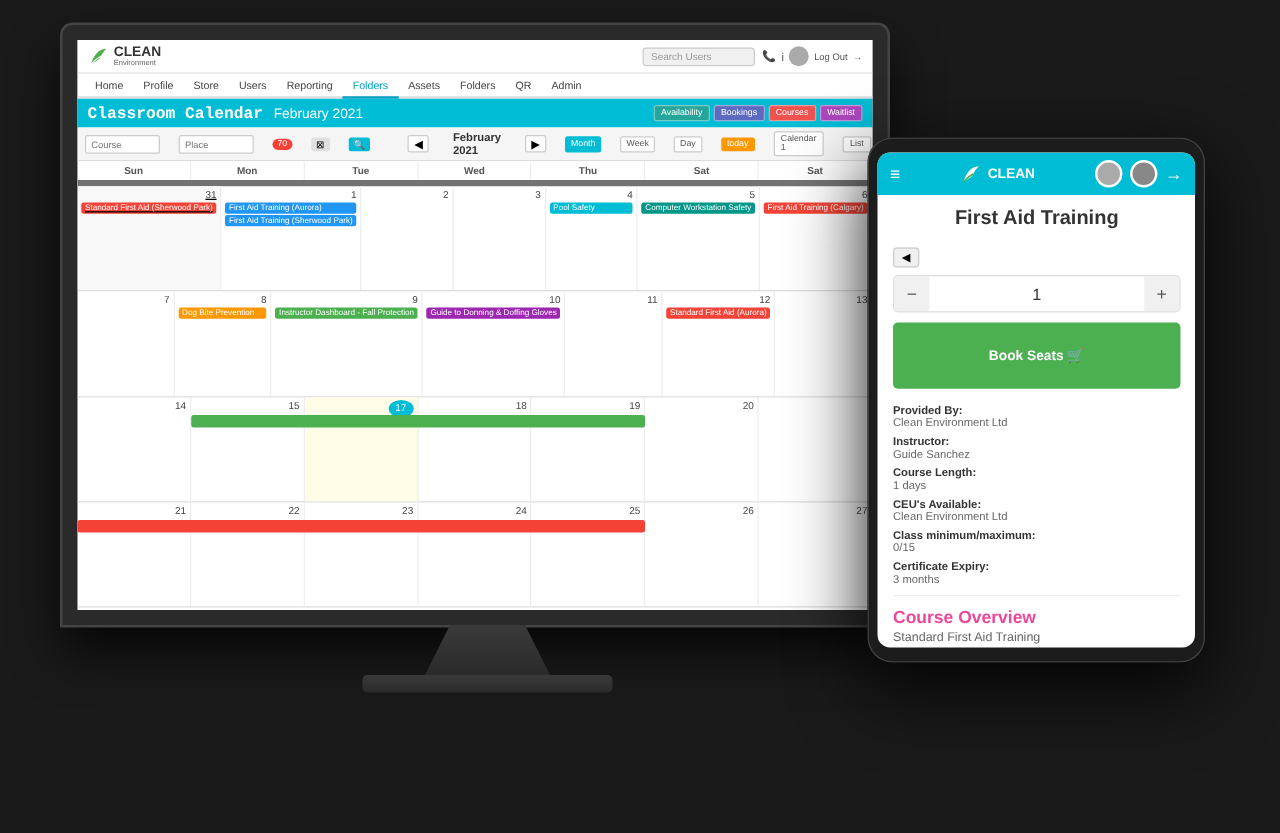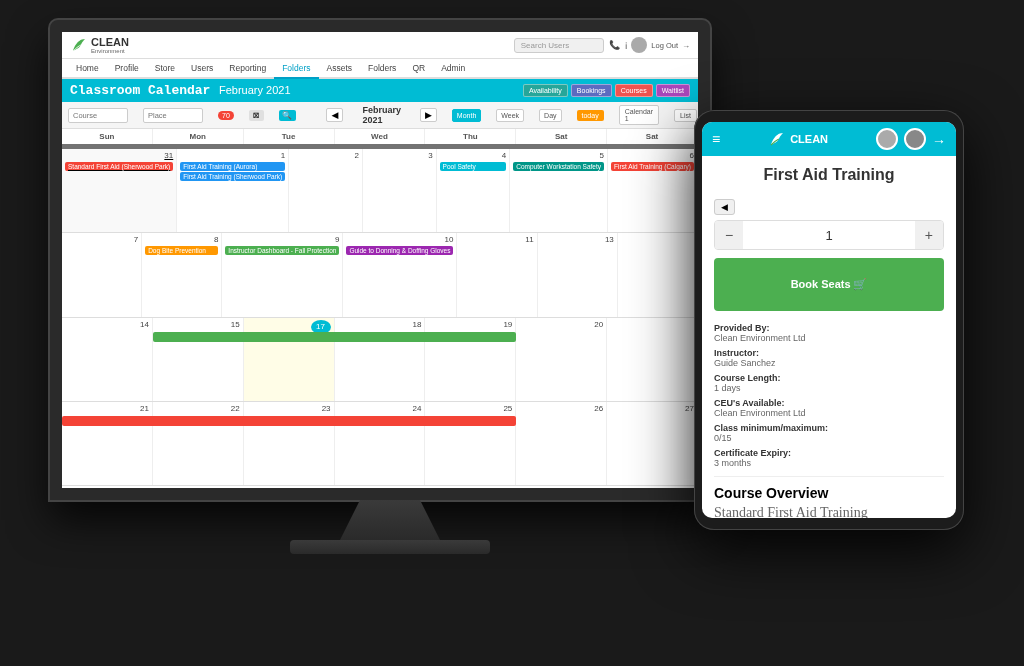--- a/index.html
+++ b/index.html
@@ -480,29 +480,28 @@
     }
 
     .divider-line {
       border-top: 1px solid #eee;
       margin: 8px 0;
     }
 
     .section-heading {
       font-size: 14px;
       font-weight: bold;
-      color: #000000;
+      color: #ec4899;
       margin-top: 8px;
       margin-bottom: 4px;
     }
 
     .section-text {
-      font-size: 14px;
+      font-size: 10px;
       color: #666;
-      font-family: Liberation Serif, serif;
     }
   </style>
 </head>
 <body>
 
 <div class="scene">
 
   <div class="monitor">
     <div class="monitor-screen">
       <div class="app">
@@ -633,20 +632,24 @@
                 <div class="event green">Instructor Dashboard - Fall Protection</div>
               </div>
               <div class="cal-cell">
                 <div class="cell-date">10</div>
                 <div class="event purple">Guide to Donning &amp; Doffing Gloves</div>
               </div>
               <div class="cal-cell">
                   <div class="cell-date">11</div>
                 </div>
               <div class="cal-cell">
+                <div class="cell-date">12</div>
+                <div class="event red">Standard First Aid (Aurora)</div>
+              </div>
+              <div class="cal-cell">
                   <div class="cell-date">13</div>
                 </div>
             </div>
 
             <div class="cal-week" style="position:relative;">
               <div class="cal-cell">
                   <div class="cell-date">14</div>
                 </div>
               <div class="cal-cell">
                 <div class="cell-date">15</div>

